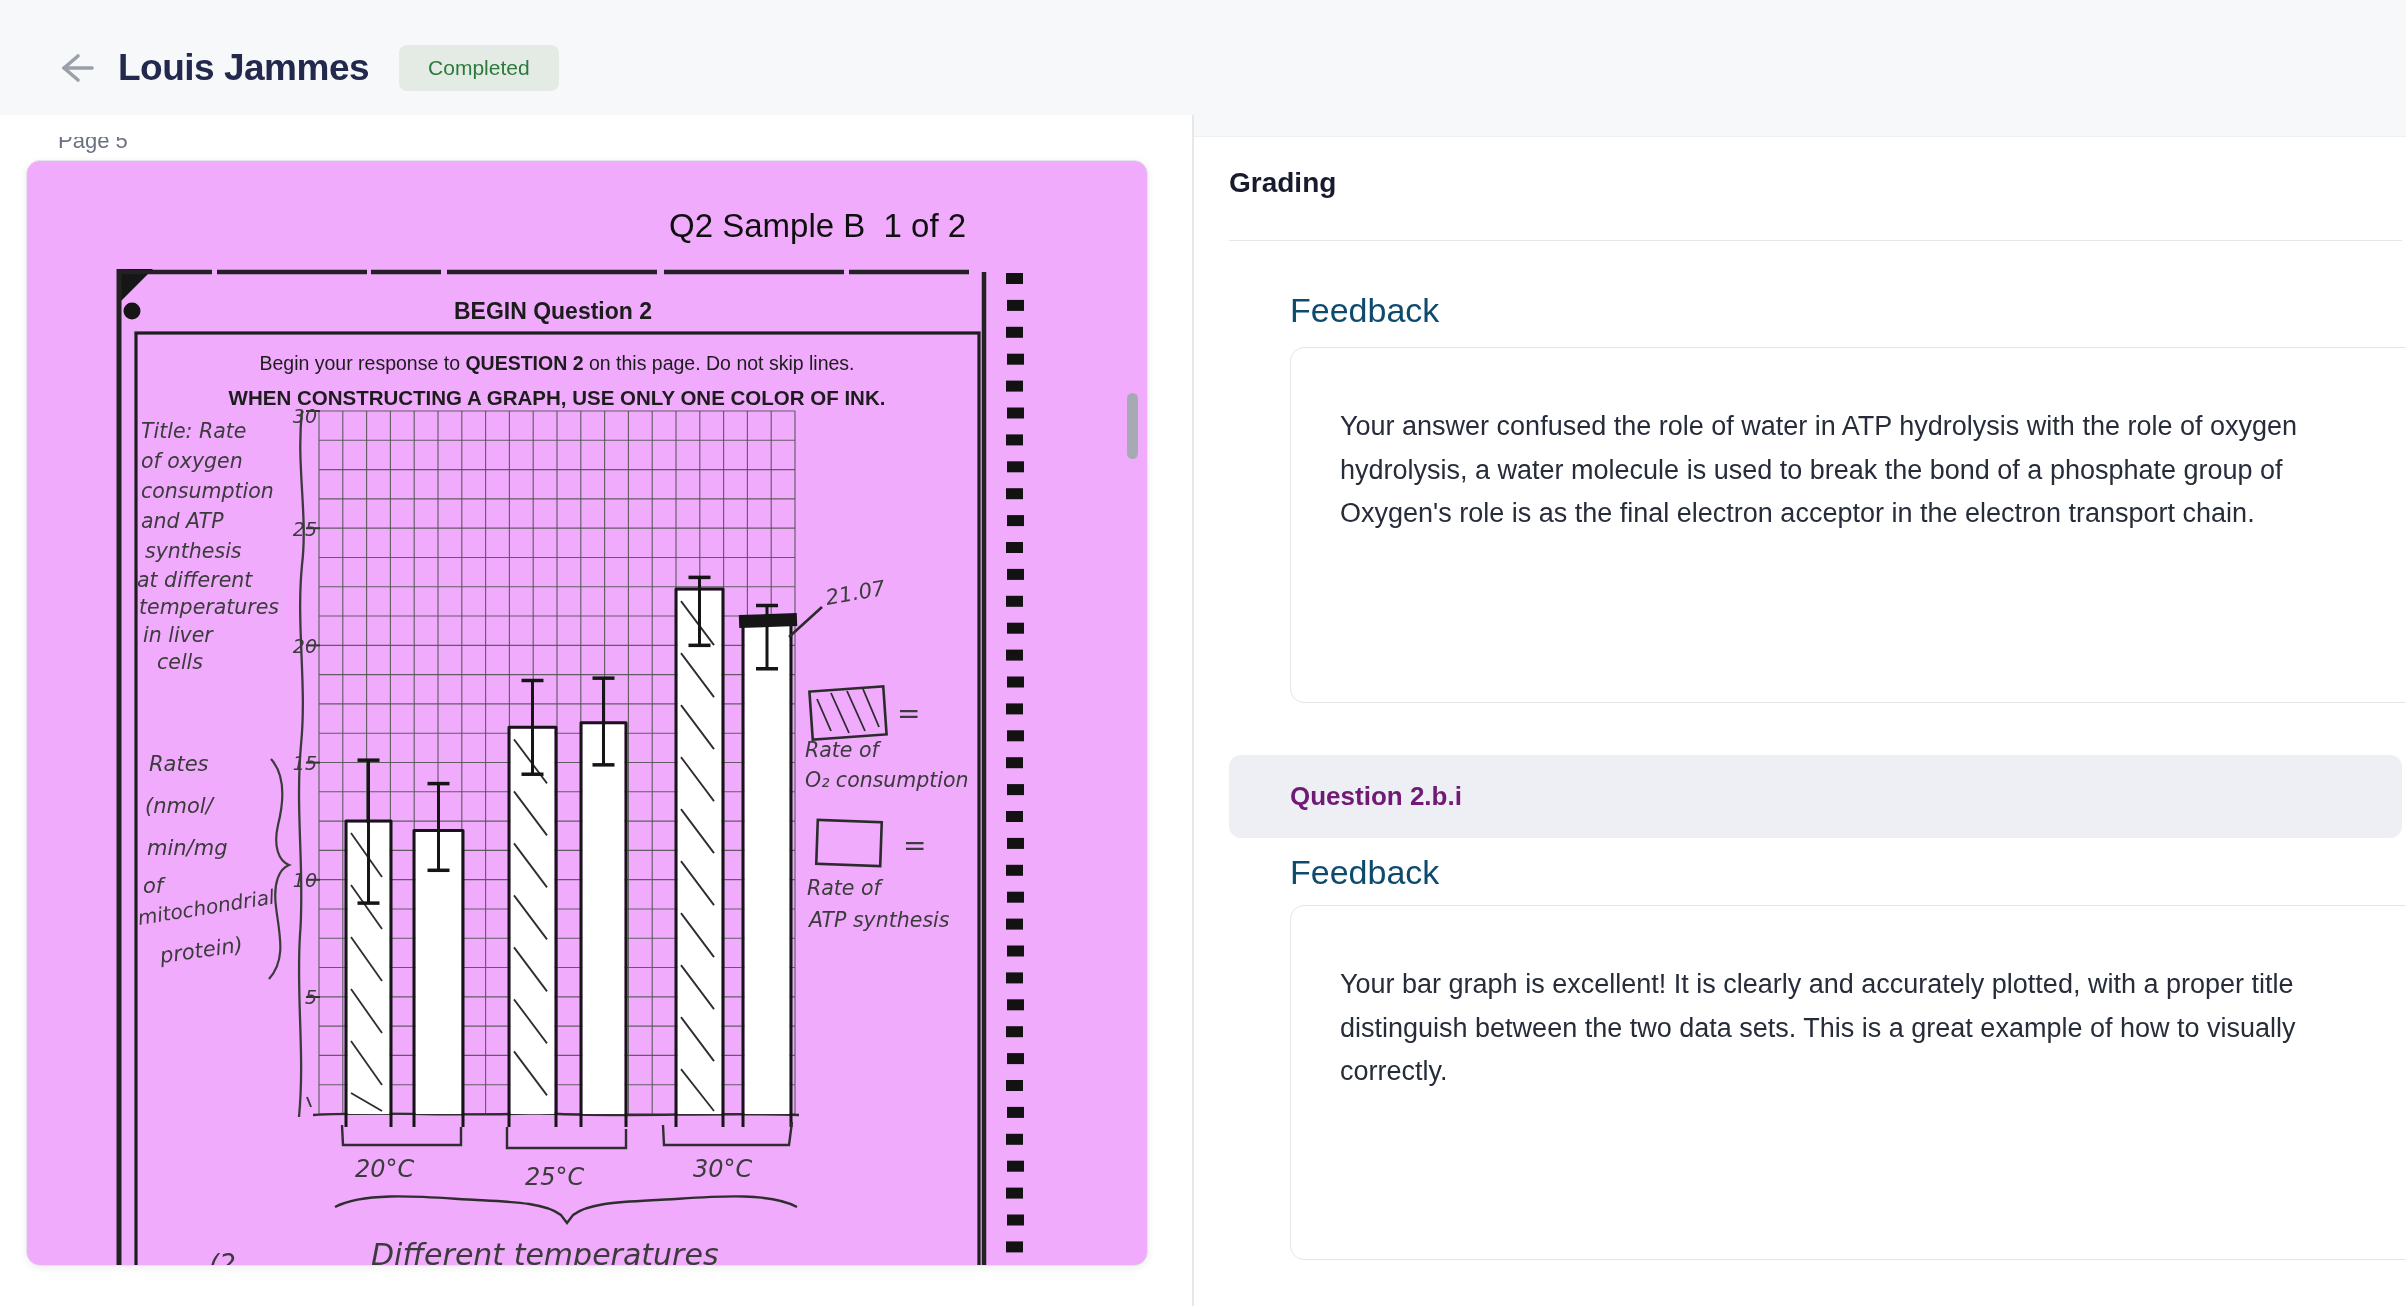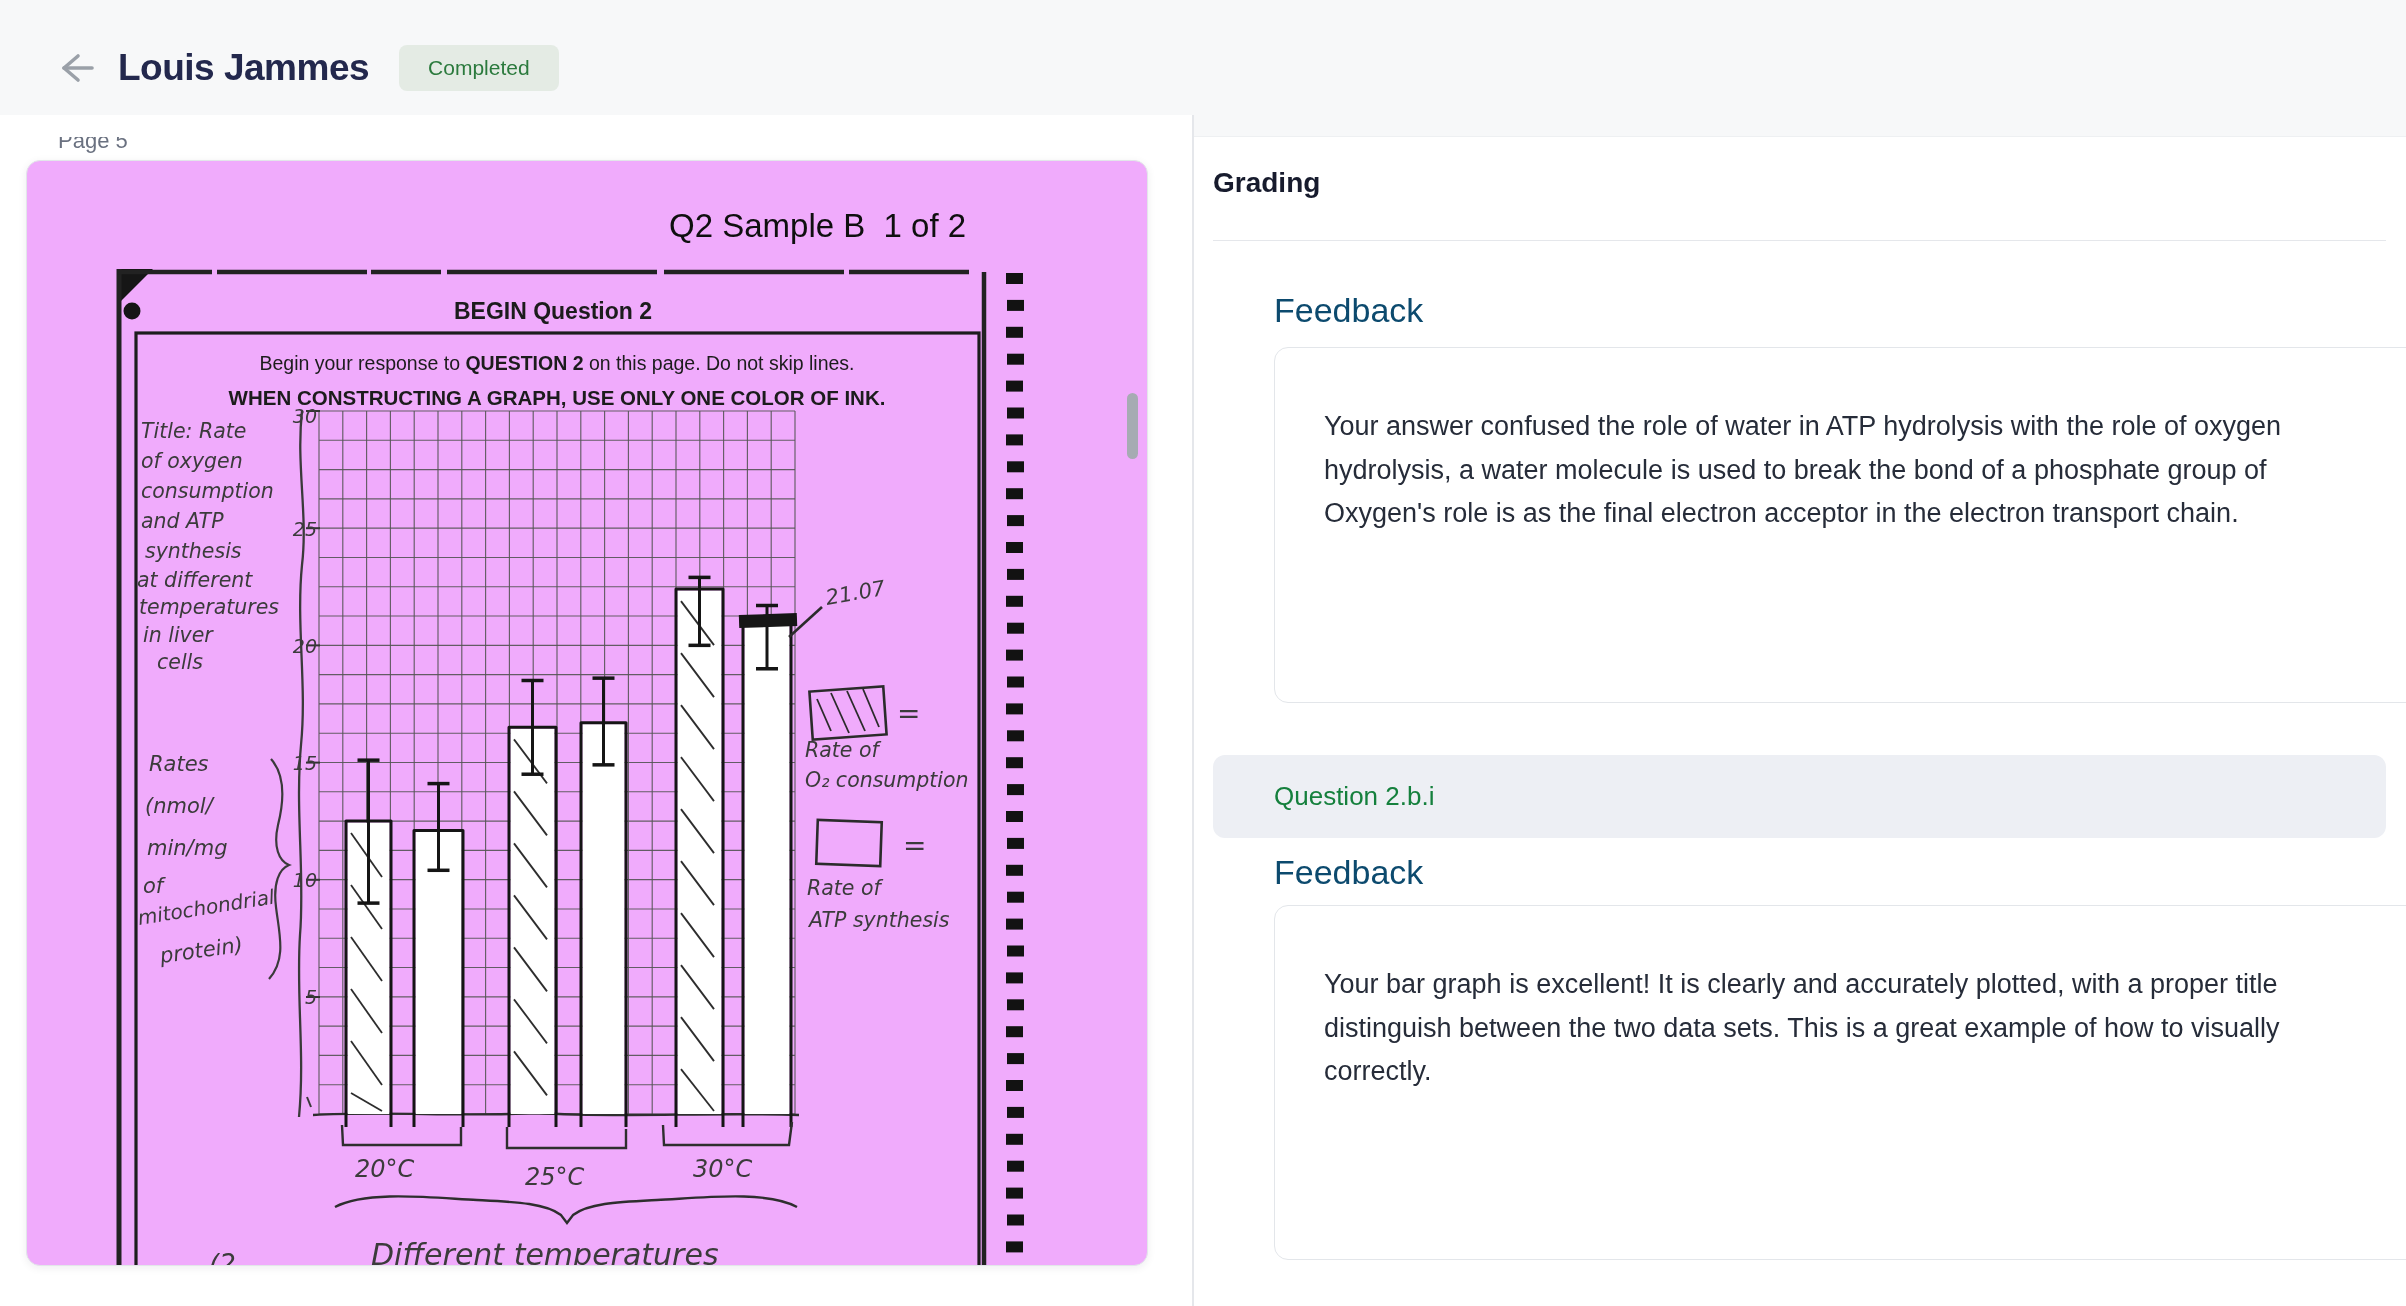--- a/index.html
+++ b/index.html
@@ -25,34 +25,34 @@
     box-shadow:0 2px 8px rgba(15,23,42,.07); }
   .sample-header { position:absolute; left:642px; top:46px; font-size:33px; color:#0f0f0f; white-space:pre; }
   .scan-wrap { position:absolute; left:78px; top:104px; width:940px; height:1002px; }
   .card-scrollbar { position:absolute; right:9px; top:232px; width:11px; height:66px;
     border-radius:6px; background:#a6abb3; }
 
   
   .divider-v { position:absolute; left:1192px; top:115px; width:2px; height:1191px; background:#e5e7eb; }
 
   
-  .grading-panel { position:absolute; left:1194px; top:115px; width:1212px; height:1191px; padding-left:19px; }
+  .grading-panel { position:absolute; left:1194px; top:115px; width:1212px; height:1191px; padding-left:35px; }
   .grading-title { margin-top:51px; font-size:28px; font-weight:700; color:#171b2d; line-height:34px; }
   .grading-hr { margin-top:40px; width:1173px; height:1px; background:#e5e7eb; }
   .section-label { margin-left:61px; font-size:34px; font-weight:500; color:#0c4a6e; line-height:32px; }
   .fb1-label { margin-top:53px; }
   .fb2-label { margin-top:18px; }
   .fb-card { margin-left:61px; margin-top:21px; width:1400px; background:#fff;
     border:1px solid #e3e6ea; border-radius:14px; padding:57px 49px; }
   .fb-card-1 { height:356px; }
   .fb-card-2 { height:355px; margin-top:17px; }
   .fb-line { font-size:27px; line-height:43.5px; color:#262c39; white-space:nowrap; }
   .q-row { margin-top:52px; width:1173px; height:83px; background:#edeff4; border-radius:12px;
     display:flex; align-items:center; padding-left:61px;
-    font-size:26px; font-weight:400; color:#15803d; cursor:pointer; }
+    font-size:26px; font-weight:700; color:#701a75; cursor:pointer; }
 
   
   .pt { font-family:"Liberation Sans", sans-serif; fill:#1c1c1c; }
   .hw { font-family:"DejaVu Sans", sans-serif; font-style:italic; fill:#3b3b3b; }
 </style>
 </head>
 <body>
 
 <div class="app-header">
   <div class="back-btn">

